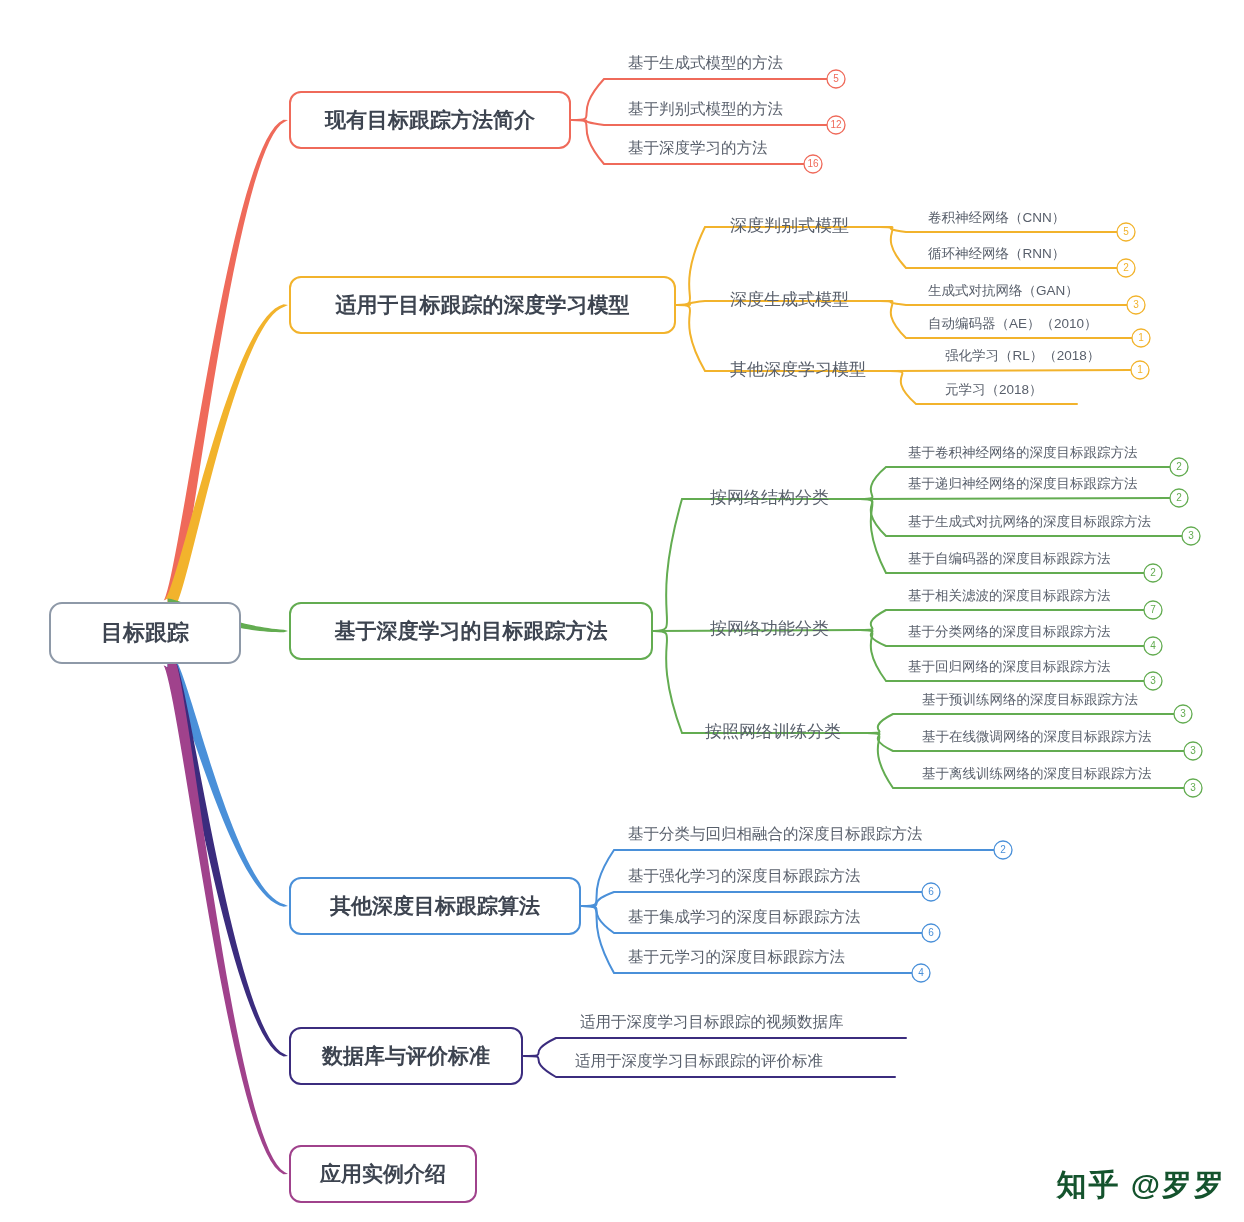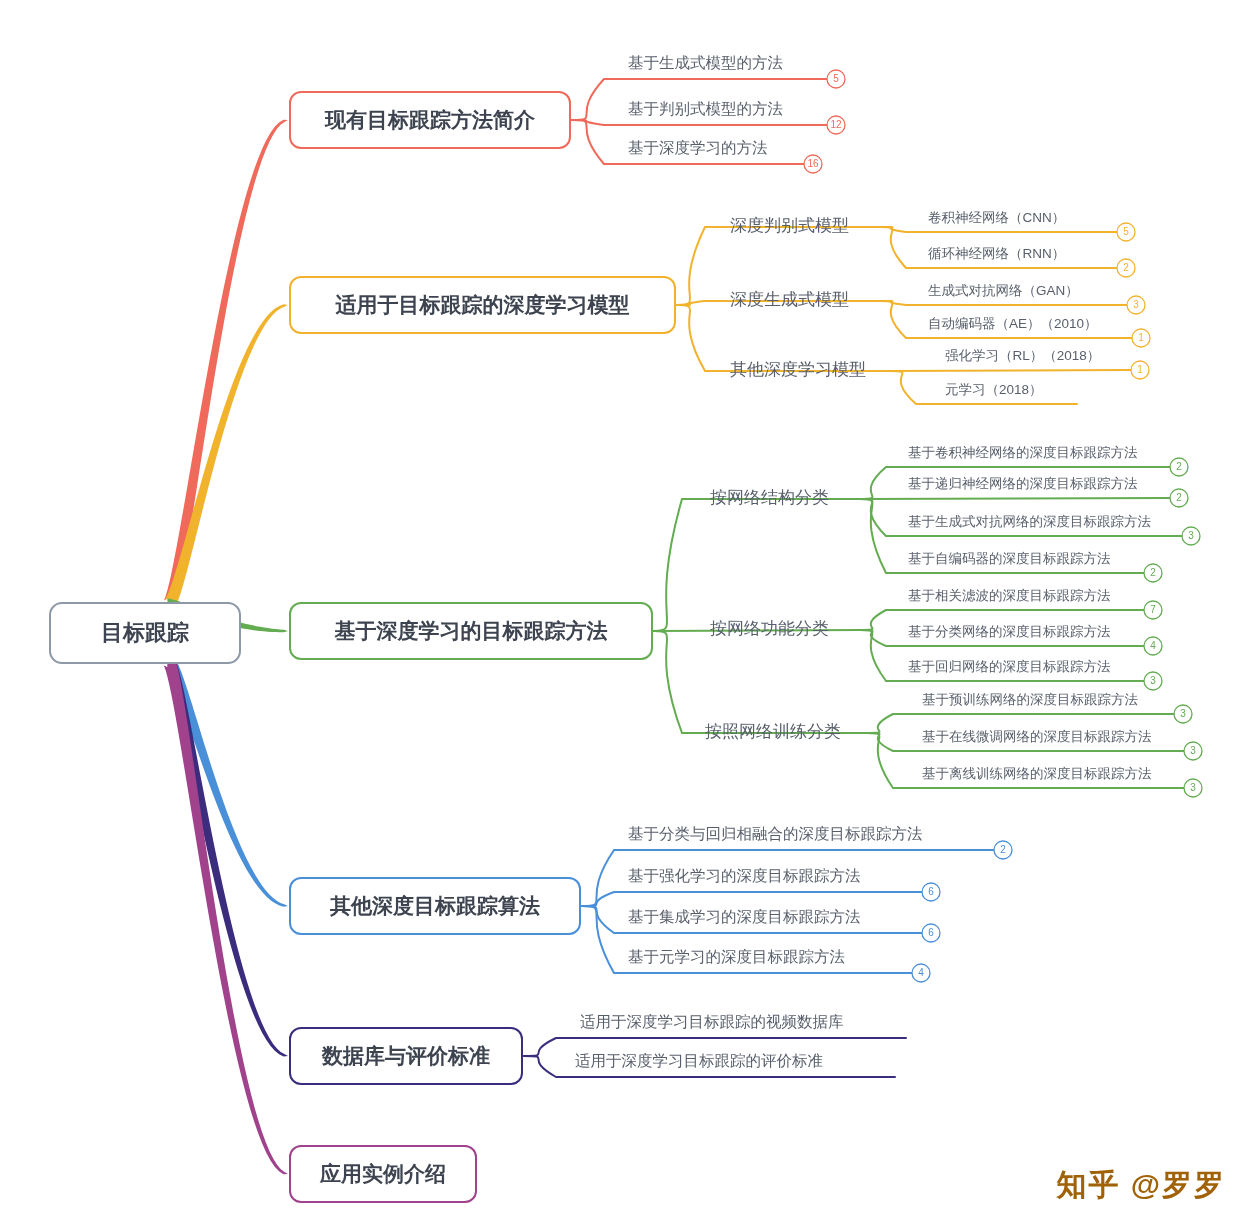--- a/index.html
+++ b/index.html
@@ -38,21 +38,21 @@
     font-weight: normal;
   }
   .badge-text {
     font-weight: normal;
   }
   .watermark {
     position: absolute;
     right: 18px;
     bottom: 16px;
     font-size: 30px;
-    color: #a16207;
+    color: #14532d;
     font-weight: bold;
     letter-spacing: 2px;
     user-select: none;
   }
 </style>
 </head>
 <body>
 
 <svg id="canvas" viewBox="0 0 1244 1222">
     <g>

